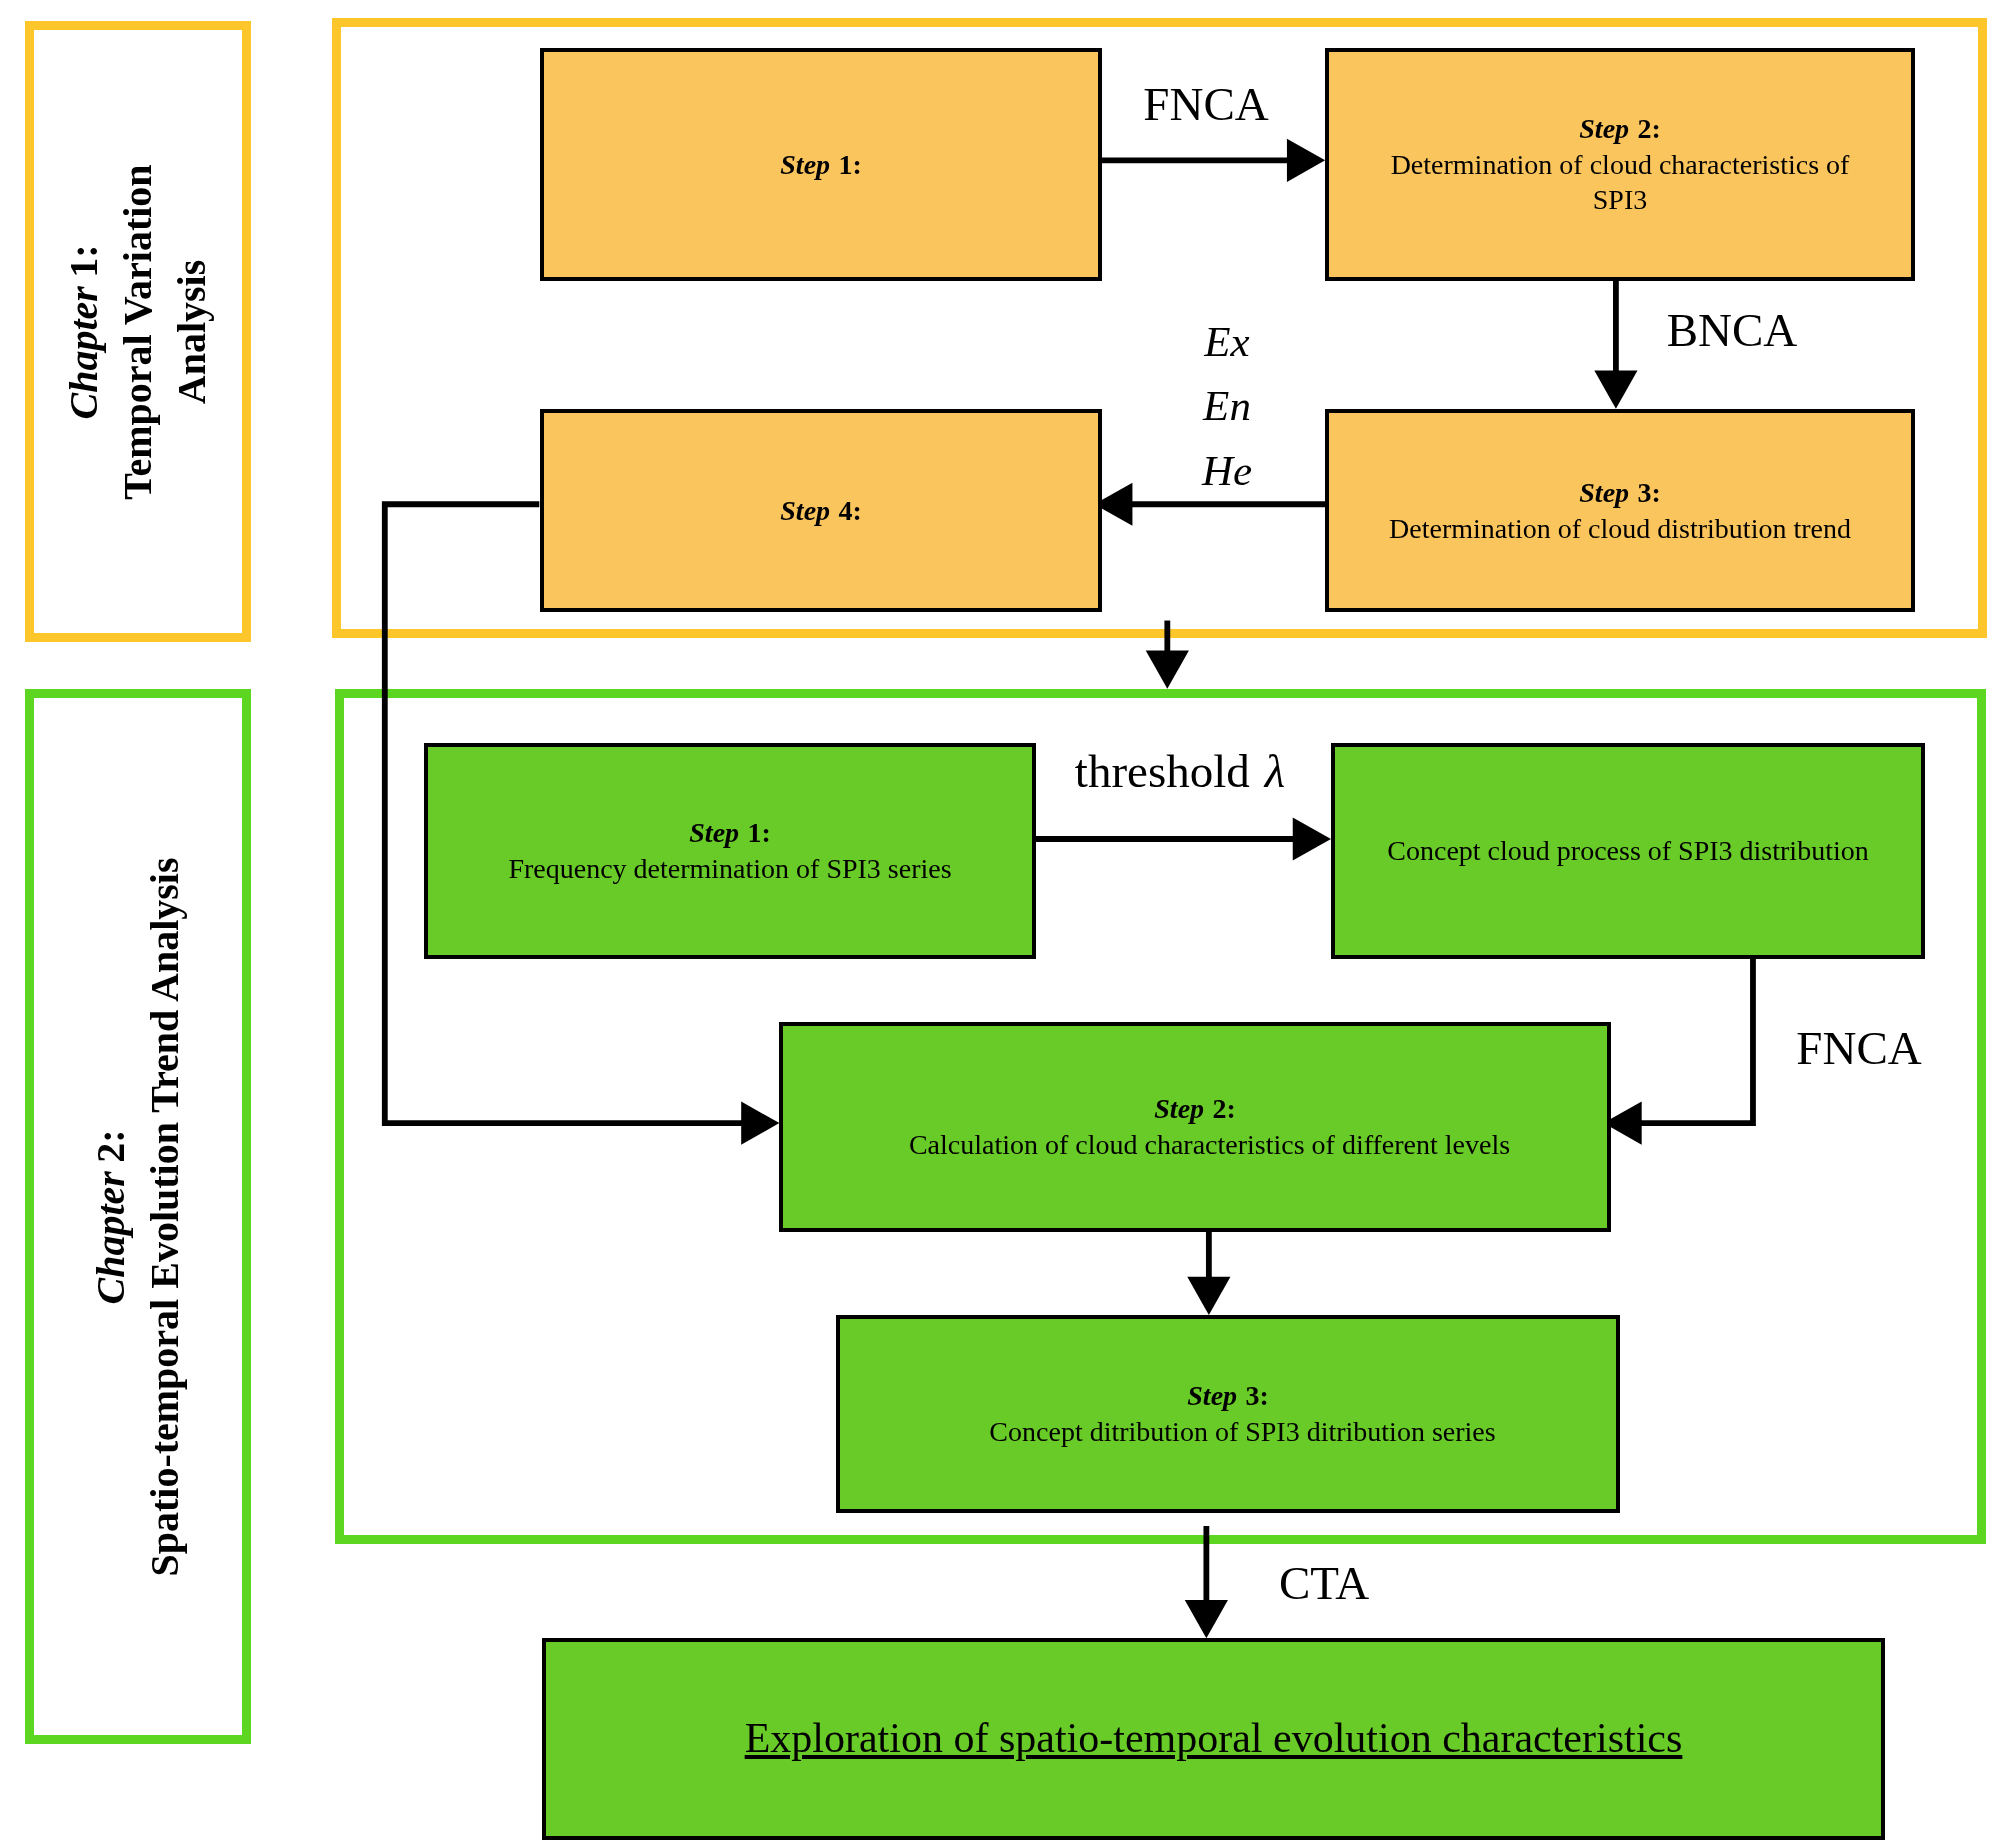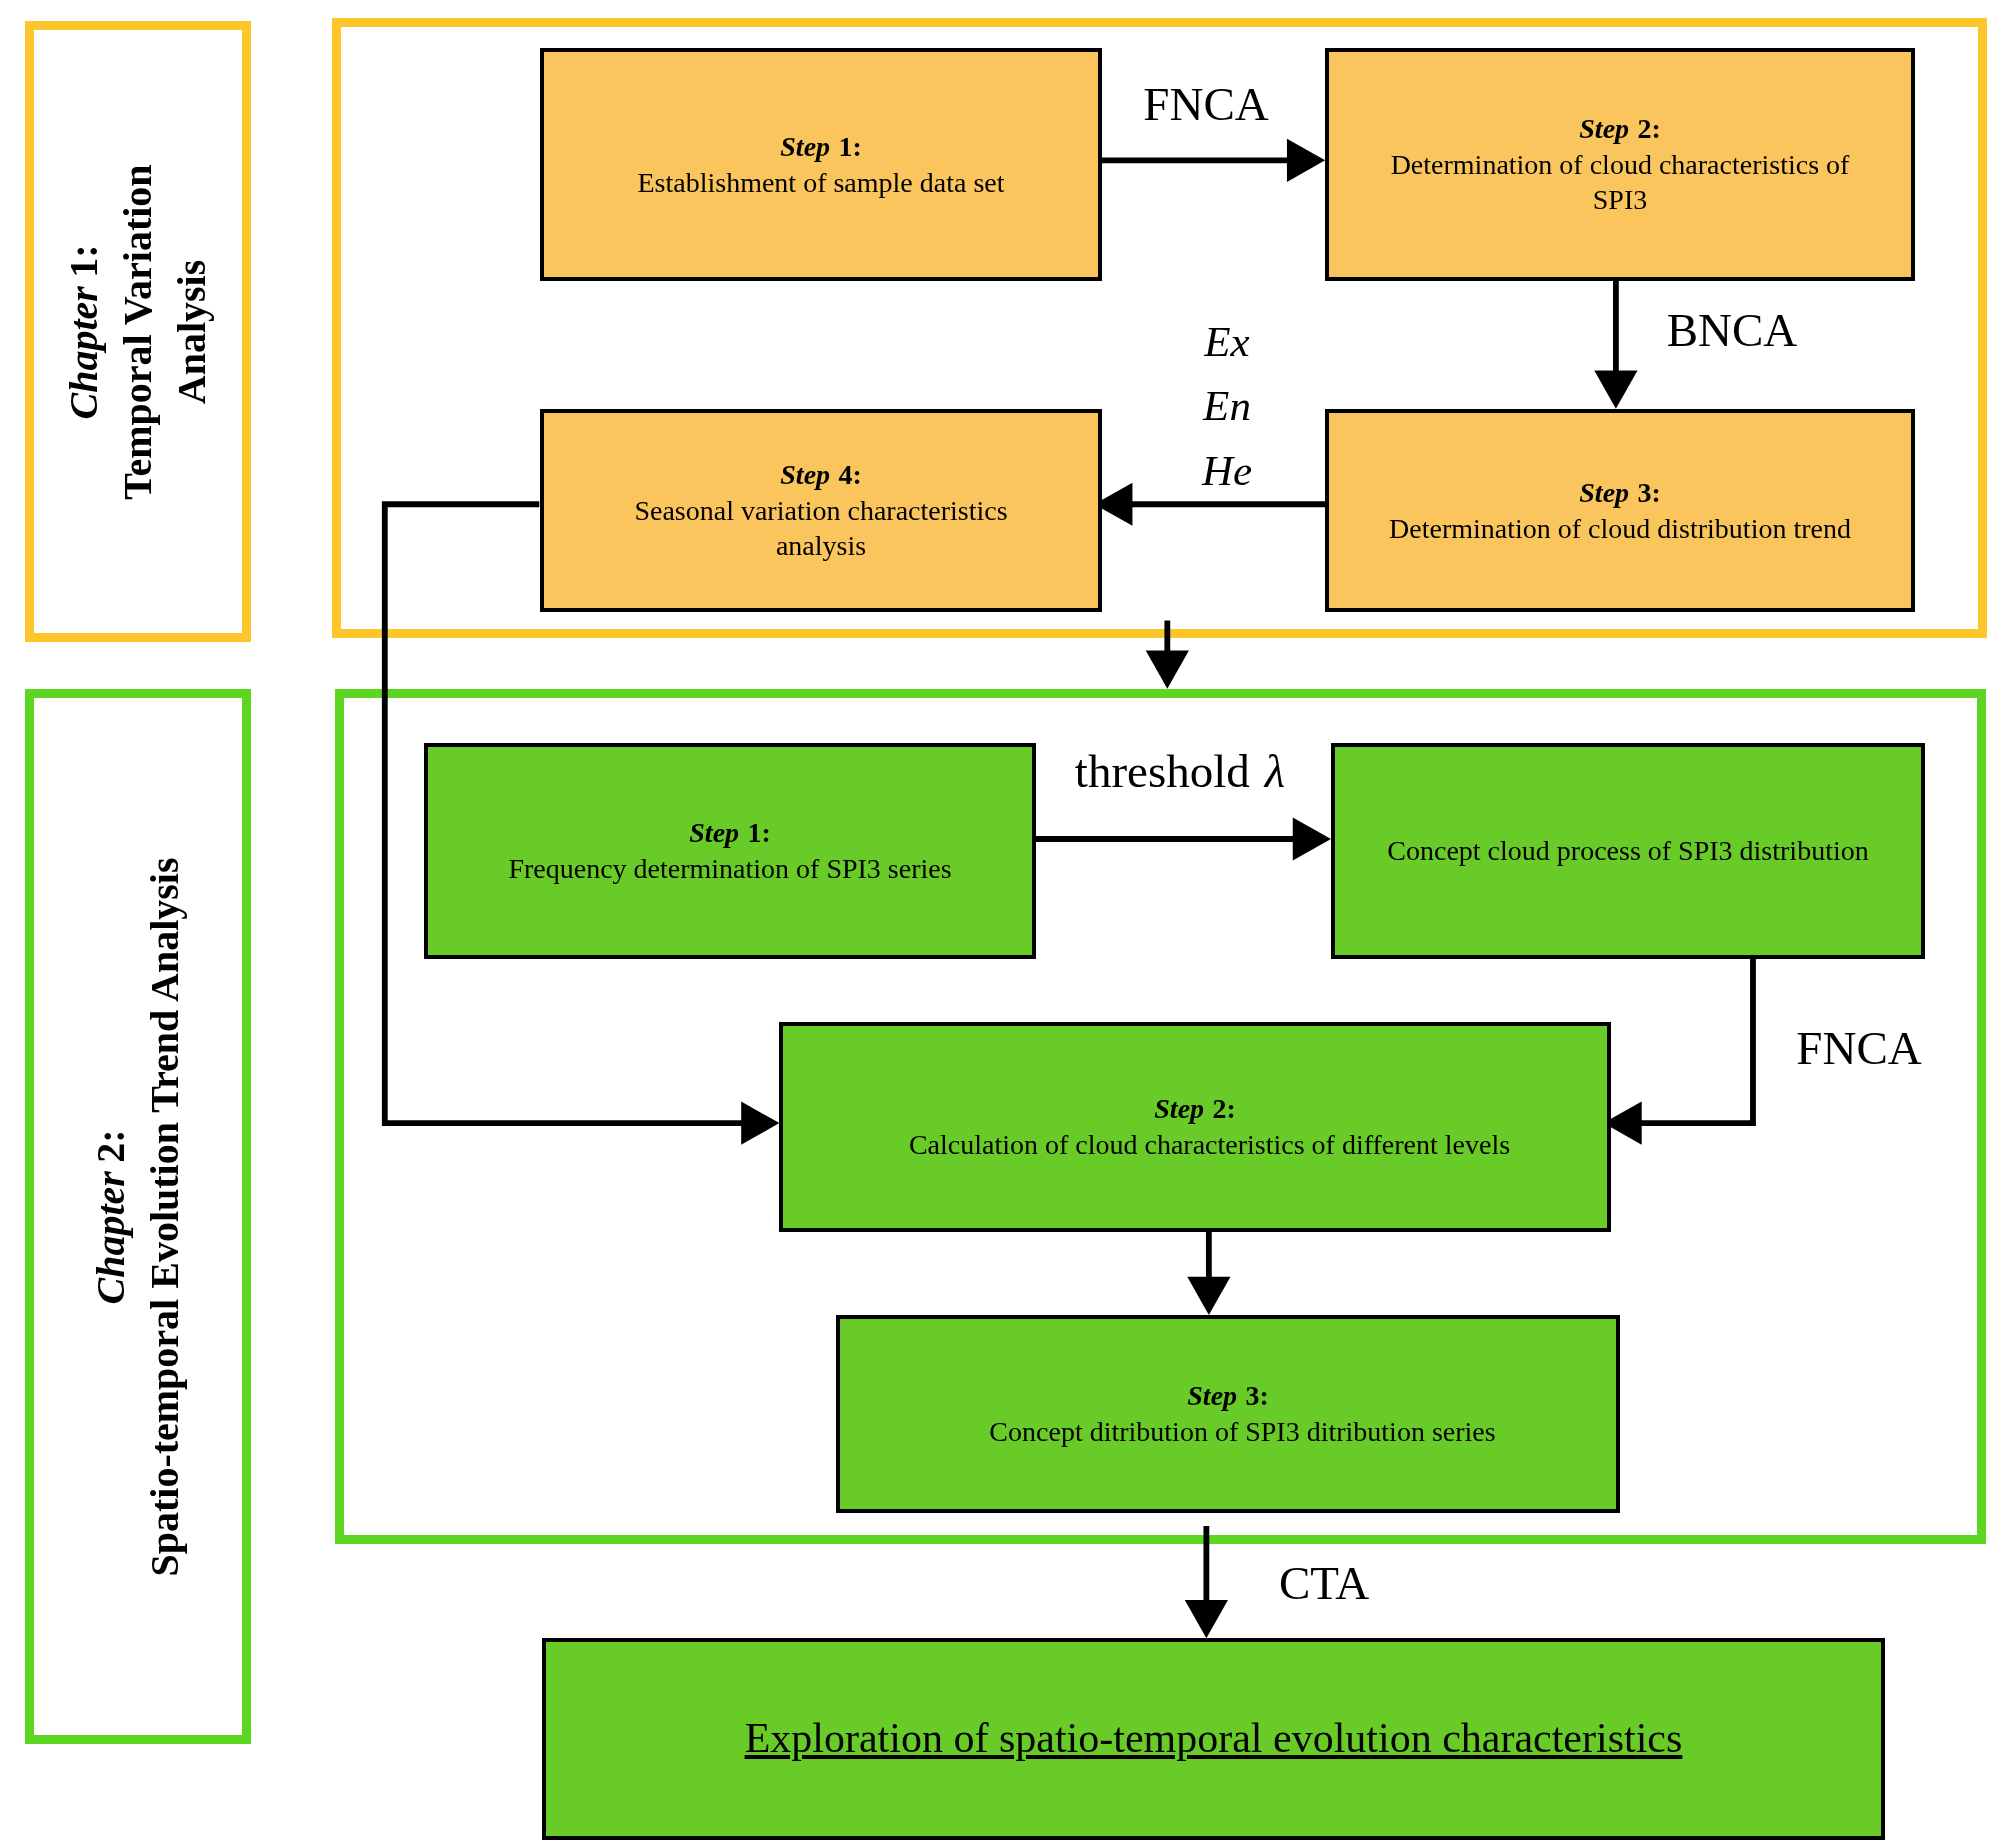--- a/index.html
+++ b/index.html
@@ -92,42 +92,40 @@
     <polygon points="1455,1583 1429,1537 1481,1537"></polygon>
 
     <line x1="1452" y1="1837" x2="1452" y2="1930"></line>
     <polygon points="1452,1972 1426,1926 1478,1926"></polygon>
   </svg>
 
   <div class="box orange" style="left:540px;top:48px;width:554px;height:225px;">
     <div class="step-title">
       <span class="w">Step</span><span>1:</span>
     </div>
-    <div class="pad50">Establishment of sample data set</div>
   </div>
 
   <div class="box orange" style="left:1325px;top:48px;width:582px;height:225px;">
     <div class="step-title">
       <span class="w">Step</span><span>2:</span>
     </div>
     <div class="pad50">Determination of cloud characteristics of SPI3</div>
   </div>
 
   <div class="box orange" style="left:1325px;top:409px;width:582px;height:195px;">
     <div class="step-title">
       <span class="w">Step</span><span>3:</span>
     </div>
     <div class="pad50">Determination of cloud distribution trend</div>
   </div>
 
   <div class="box orange" style="left:540px;top:409px;width:554px;height:195px;">
     <div class="step-title">
       <span class="w">Step</span><span>4:</span>
     </div>
-    <div class="pad50">Seasonal variation characteristics analysis</div>
   </div>
 
   <div class="box greenfill" style="left:424px;top:743px;width:604px;height:208px;">
     <div class="step-title">
       <span class="w">Step</span><span>1:</span>
     </div>
     <div class="pad50">Frequency determination of SPI3 series</div>
   </div>
 
   <div class="box greenfill" style="left:1331px;top:743px;width:586px;height:208px;">

